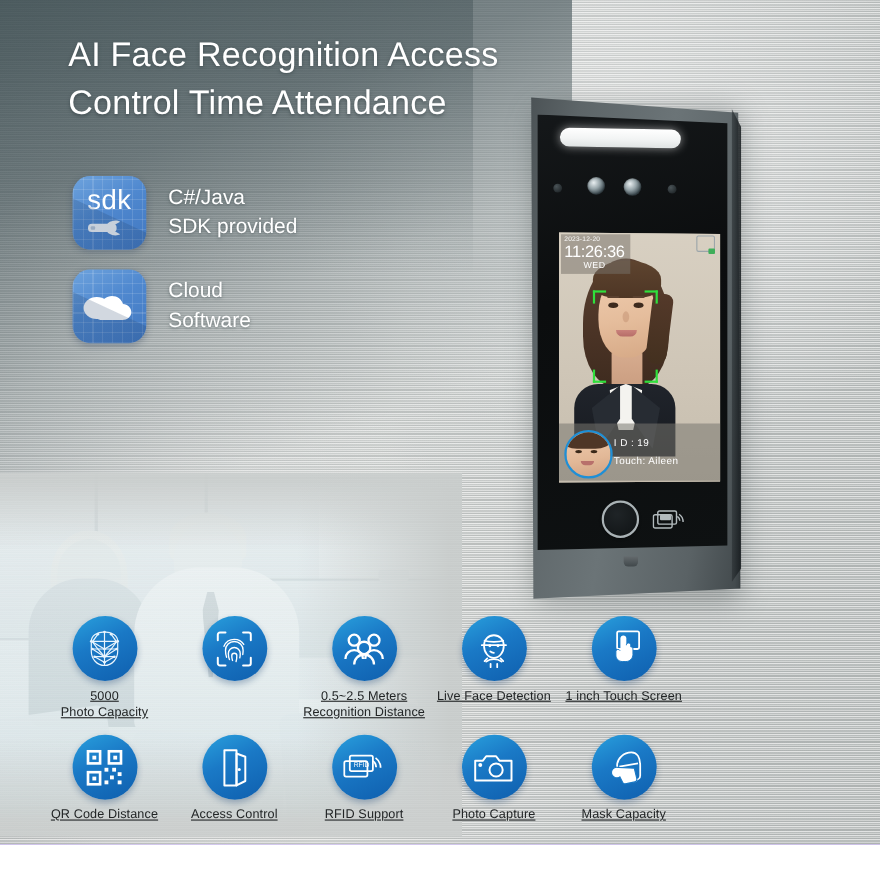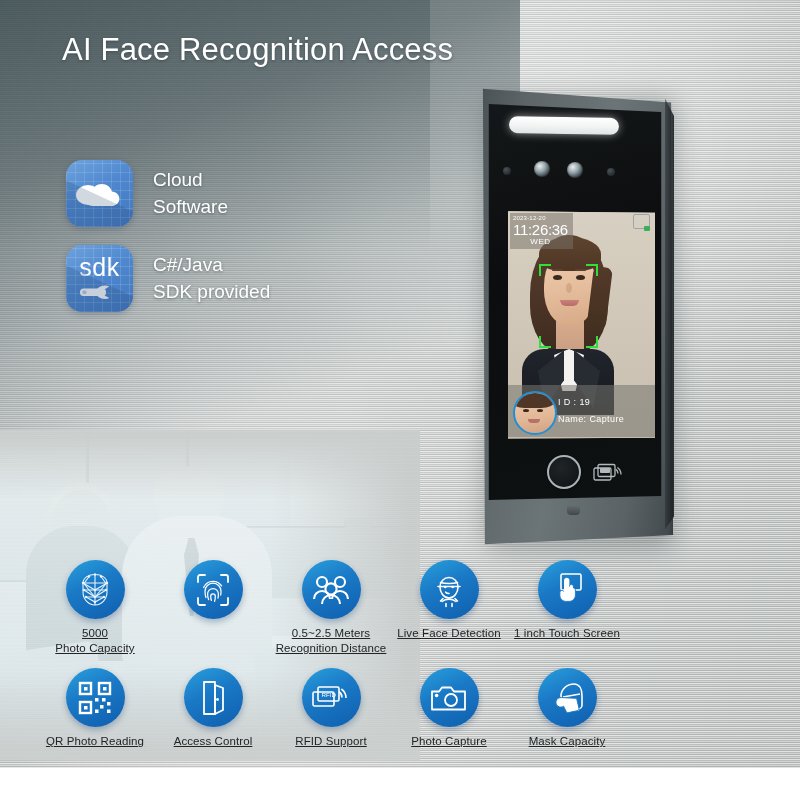--- a/index.html
+++ b/index.html
@@ -518,57 +518,58 @@
     <div class="op-fade-t"></div>
     <div class="op-fade-r"></div>
     <div class="op-fade-b"></div>
   </div>
 
   <div class="hero-shade"></div>
   <div class="hero-shade2"></div>
 
   <div class="headline">
     <span class="l">AI Face Recognition Access</span>
+    <span class="l">Control Time Attendance</span>
   </div>
 
   <div class="sw-list">
-
-    <div class="sw-row">
-      <div class="sw-tile">
-        <div class="grid-bp"></div>
-        <svg width="67" height="67" viewBox="0 0 67 67" style="position:absolute;left:0;top:0">
-          <g fill="#ffffff">
-            <ellipse cx="22" cy="35" rx="12" ry="10"></ellipse>
-            <path d="M27 46c-4.4 0-8-3.2-8-7.2 0-3.6 2.9-6.6 6.7-7.1.9-4.4 5.1-7.7 10.1-7.7 4.9 0 9 3.2 10 7.4 4.2.2 7.6 3.4 7.6 7.3 0 4.1-3.7 7.3-8.2 7.3H27z"></path>
-          </g>
-        </svg>
-        <div class="shade-diag"></div>
-      </div>
-      <div class="sw-text">
-        <span>Cloud</span>
-        <span>Software</span>
-      </div>
-    </div>
 
     <div class="sw-row">
       <div class="sw-tile">
         <div class="grid-bp"></div>
         <div class="sdk-word">sdk</div>
         <svg width="67" height="67" viewBox="0 0 67 67" style="position:absolute;left:0;top:0">
           <g fill="#f2f5f8">
             <rect x="14" y="43.5" width="26" height="7.5" rx="3.5"></rect>
             <path d="M39 40.5c-5 0-9 3.3-9 6.8s4 6.7 9 6.7c1.6 0 3.1-.4 4.3-1l-4.6-2.6a3.6 3.6 0 0 1 0-6.2l4.6-2.6c-1.2-.7-2.7-1.1-4.3-1.1z"></path>
             <rect x="16.5" y="45.6" width="4" height="3.3" rx="1" fill="#b9c7d8"></rect>
           </g>
         </svg>
         <div class="shade-diag"></div>
       </div>
       <div class="sw-text">
         <span>C#/Java</span>
         <span>SDK provided</span>
+      </div>
+    </div>
+
+    <div class="sw-row">
+      <div class="sw-tile">
+        <div class="grid-bp"></div>
+        <svg width="67" height="67" viewBox="0 0 67 67" style="position:absolute;left:0;top:0">
+          <g fill="#ffffff">
+            <ellipse cx="22" cy="35" rx="12" ry="10"></ellipse>
+            <path d="M27 46c-4.4 0-8-3.2-8-7.2 0-3.6 2.9-6.6 6.7-7.1.9-4.4 5.1-7.7 10.1-7.7 4.9 0 9 3.2 10 7.4 4.2.2 7.6 3.4 7.6 7.3 0 4.1-3.7 7.3-8.2 7.3H27z"></path>
+          </g>
+        </svg>
+        <div class="shade-diag"></div>
+      </div>
+      <div class="sw-text">
+        <span>Cloud</span>
+        <span>Software</span>
       </div>
     </div>
   </div>
 
   <div class="device">
     <div class="dev-shadow"></div>
     <div class="dev-body"></div>
     <div class="dev-edge"></div>
     <div class="dev-glass"></div>
 
@@ -623,21 +624,21 @@
 
       <div class="id-strip">
         <div class="id-thumb">
           <div class="h"></div>
             <div class="e1"></div>
             <div class="e2"></div>
             <div class="m"></div>
         </div>
         <div class="id-lines">
           <span>I D :  19</span>
-          <span>Name:  Capture</span>
+          <span>Touch:  Aileen</span>
         </div>
       </div>
     </div>
 
     <div class="fp-sensor"></div>
     <div class="card-icon">
       <svg width="34" height="24" viewBox="0 0 34 24">
         <g fill="none" stroke="#b2babd" stroke-width="1.3">
           <rect x="1" y="7" width="17" height="12" rx="1.5"></rect>
           <rect x="5" y="3.5" width="17" height="12" rx="1.5"></rect>
@@ -774,21 +775,21 @@
               <rect x="17" y="17" width="3.5" height="3.5"></rect>
               <rect x="24" y="17" width="3.5" height="3.5"></rect>
               <rect x="29" y="21" width="3.5" height="3.5"></rect>
               <rect x="22" y="24" width="3.5" height="3.5"></rect>
               <rect x="29" y="28.5" width="3.5" height="3.5"></rect>
               <rect x="17" y="28.5" width="3.5" height="3.5"></rect>
             </g>
           </svg>
         </div>
         <div class="flabel">
-          <span>QR Photo Reading</span>
+          <span>QR Code Distance</span>
         </div>
       </div>
 
       <div class="fitem">
         <div class="fcircle">
           <svg width="34" height="36" viewBox="0 0 34 36">
             <g fill="none" stroke="#ffffff" stroke-width="1.8" stroke-linejoin="round">
               <path d="M8 2h11v32H8z"></path>
               <path d="M19 5l8 3v22l-8 4z"></path>
             </g>

